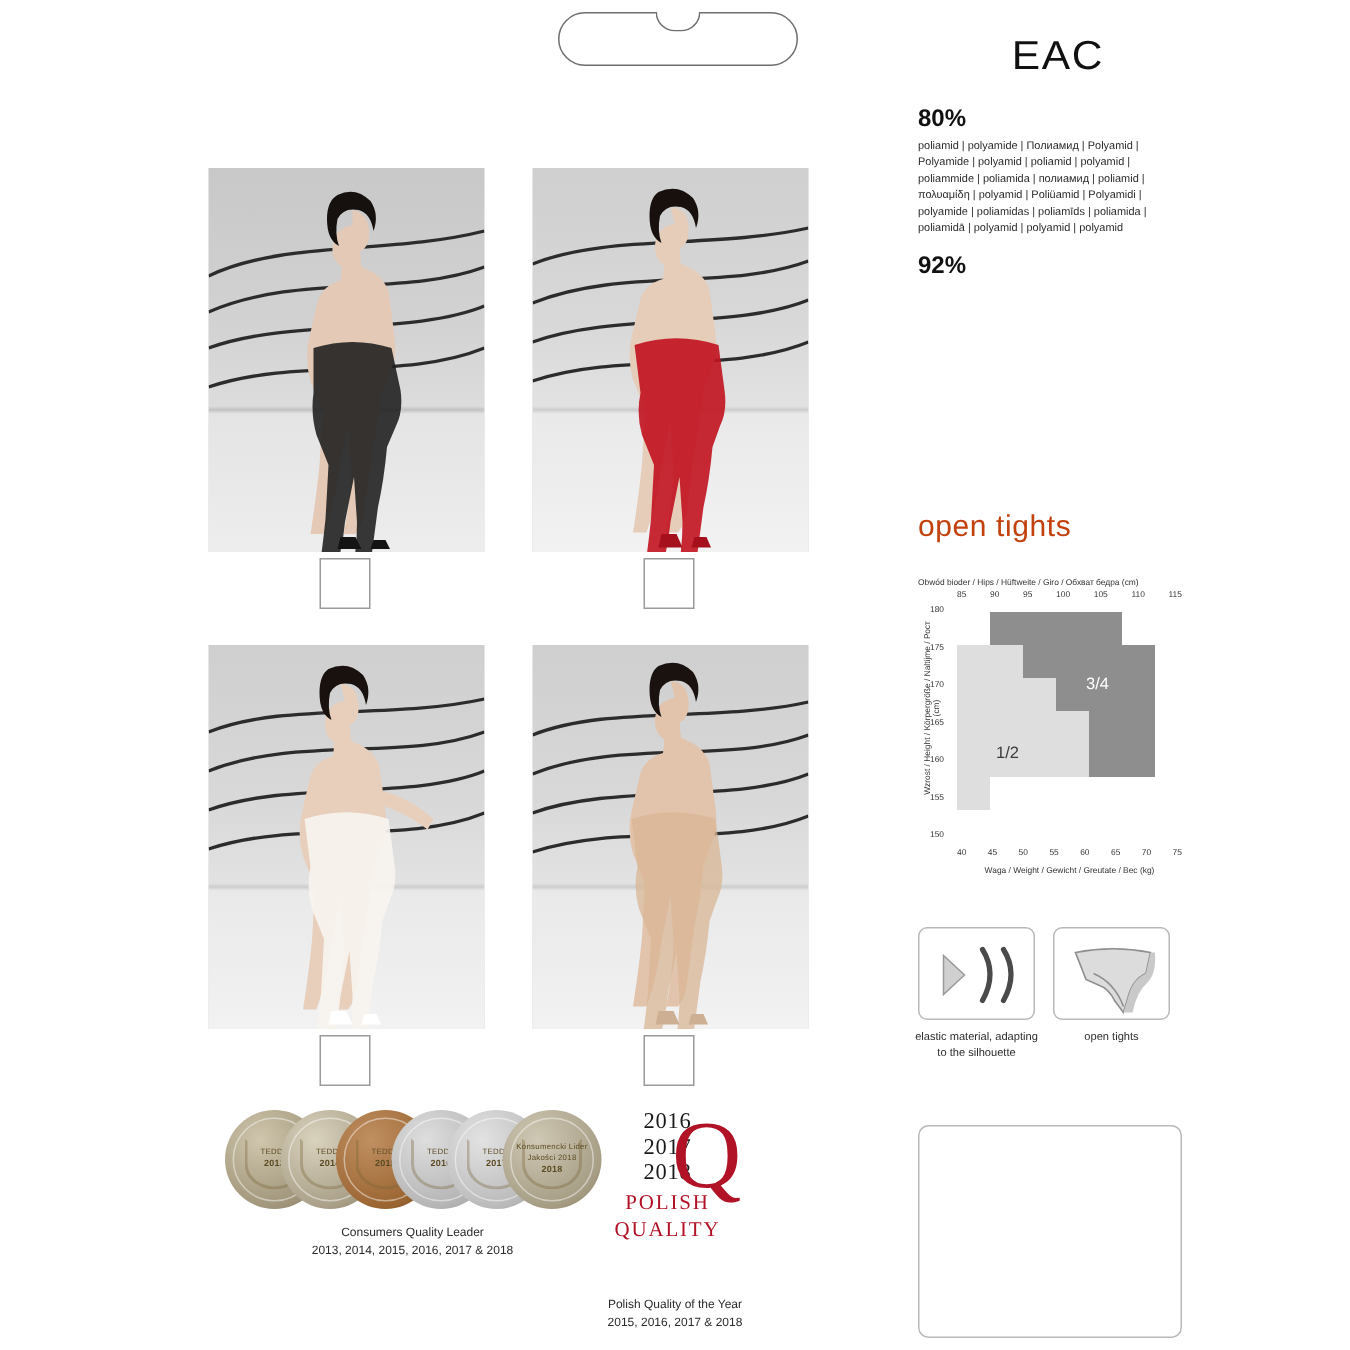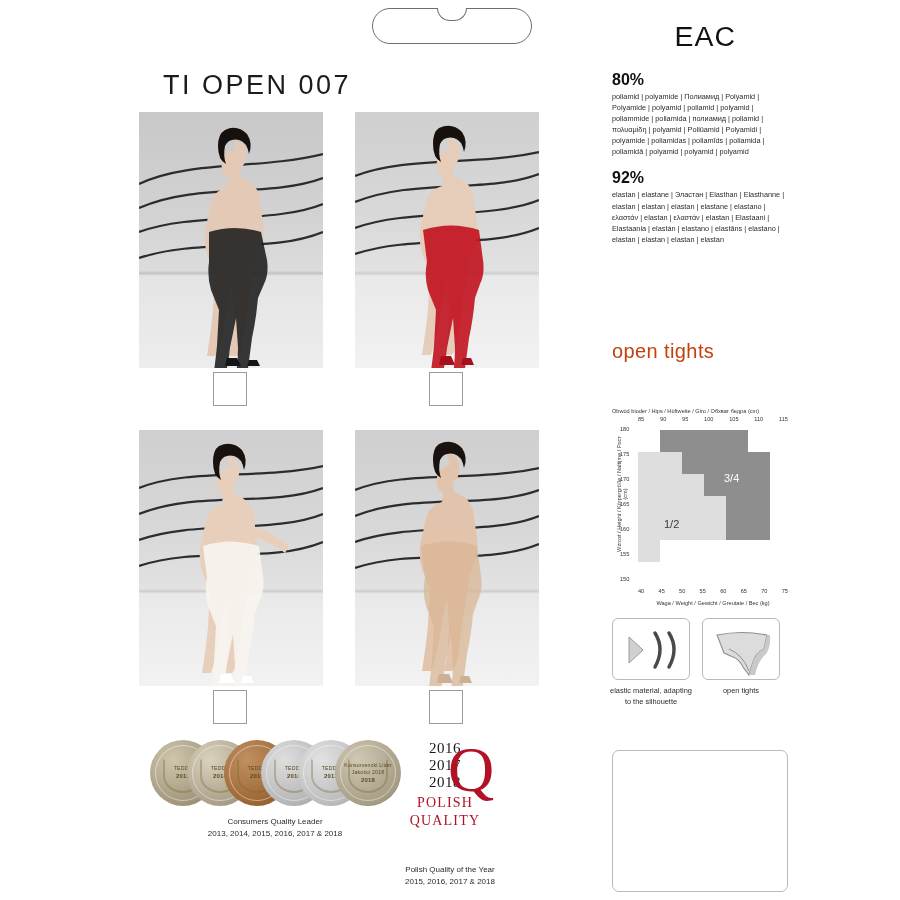--- a/index.html
+++ b/index.html
@@ -163,21 +163,21 @@
     margin: 0; font-size: 7.3px; line-height: 1.52; color: #2b2b2b;
   }
   .comp .blk2 { margin-top: 12px; }
 
   .open-tights {
     position: absolute; left: 612px; top: 340px;
     font-size: 20px; color: #c2410c; letter-spacing: .4px;
   }
 
   
-  .chart-wrap { position: absolute; left: 612px; top: 408px; width: 176px; }
+  .chart-wrap { position: absolute; left: 612px; top: 386px; width: 176px; }
   .chart-top-label { font-size: 5.6px; color: #333; margin-bottom: 2px; }
   .chart-area { position: relative; width: 176px; height: 190px; }
   .x-ticks, .x-ticks-bottom {
     position: absolute; left: 26px; width: 150px;
     display: flex; justify-content: space-between;
     font-size: 5.6px; color: #333;
   }
   .x-ticks { top: 0; }
   .x-ticks-bottom { bottom: 12px; }
   .y-ticks {
@@ -239,21 +239,20 @@
 </style>
 </head>
 <body>
 
 <div class="page">
 
   <div class="hanger">
     <div class="hanger-notch"></div>
   </div>
 
-  <div class="title">TI OPEN 007</div>
 
   <div class="photo ph1 dark">
     <div class="bg"></div>
     <svg class="cables" viewBox="0 0 184 256" preserveAspectRatio="none">
       <path d="M0,72 C50,48 120,58 184,42" stroke="#2c2c2c" stroke-width="2.2" fill="none"></path>
       <path d="M0,96 C60,70 130,86 184,66" stroke="#2c2c2c" stroke-width="2.2" fill="none"></path>
       <path d="M0,120 C55,100 135,112 184,92" stroke="#2c2c2c" stroke-width="2.2" fill="none"></path>
       <path d="M0,146 C60,126 130,142 184,120" stroke="#2c2c2c" stroke-width="2.2" fill="none"></path>
     </svg>
     <svg class="cables" viewBox="0 0 184 256" preserveAspectRatio="none">
@@ -391,21 +390,20 @@
     <div>2015, 2016, 2017 &amp; 2018</div>
   </div>
 
   <div class="eac">EAC</div>
 
   <div class="comp">
     <h3>80%</h3>
     <p>poliamid | polyamide | Полиамид | Polyamid | Polyamide | polyamid | poliamid | polyamid | poliammide | poliamida | полиамид | poliamid | πολυαμίδη | polyamid | Poliüamid | Polyamidi | polyamide | poliamidas | poliamīds | poliamida | poliamidā | polyamid | polyamid | polyamid</p>
     <div class="blk2">
       <h3>92%</h3>
-      <p>elastan | elastane | Эластан | Elasthan | Elasthanne | elastan | elastan | elastan | elastane | elastano | ελαστάν | elastan | ελαστάν | elastan | Elastaani | Elastaania | elastán | elastano | elastāns | elastano | elastan | elastan | elastan | elastan</p>
     </div>
   </div>
 
   <div class="open-tights">open tights</div>
 
   <div class="chart-wrap">
     <div class="chart-top-label">Obwód bioder / Hips / Hüftweite / Giro / Обхват бедра (cm)</div>
     <div class="chart-area">
 
       <div class="x-ticks">

